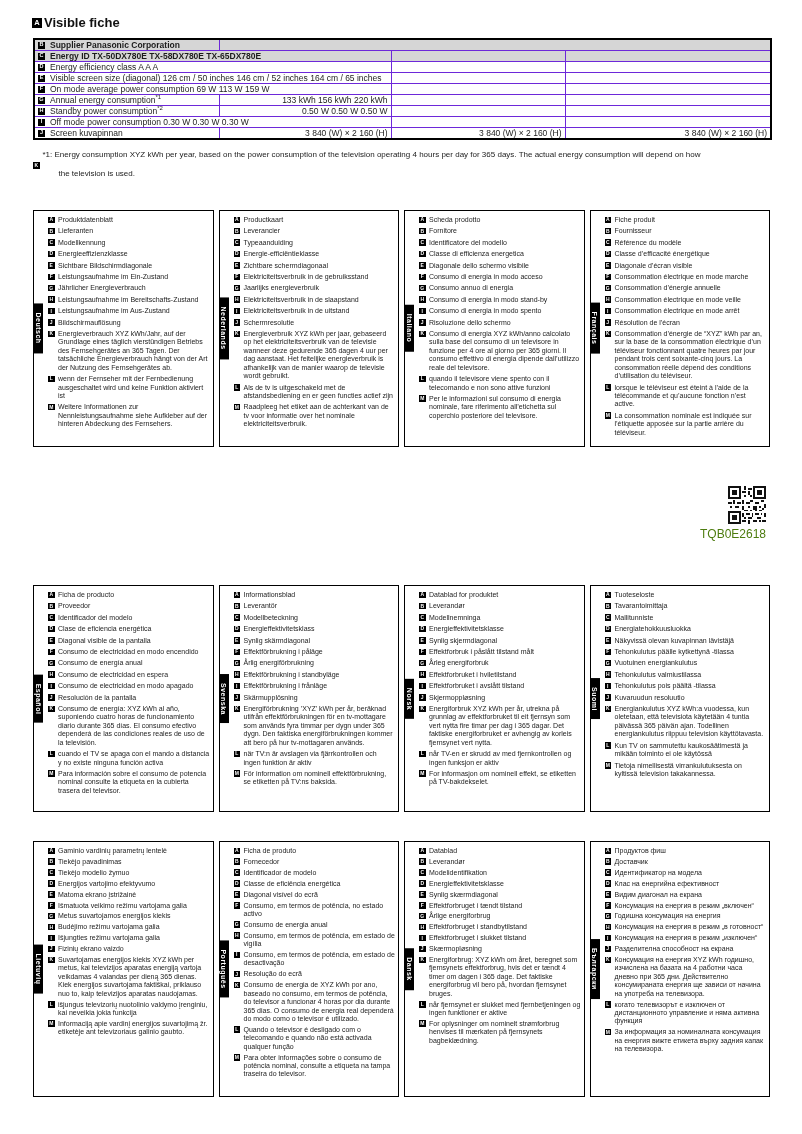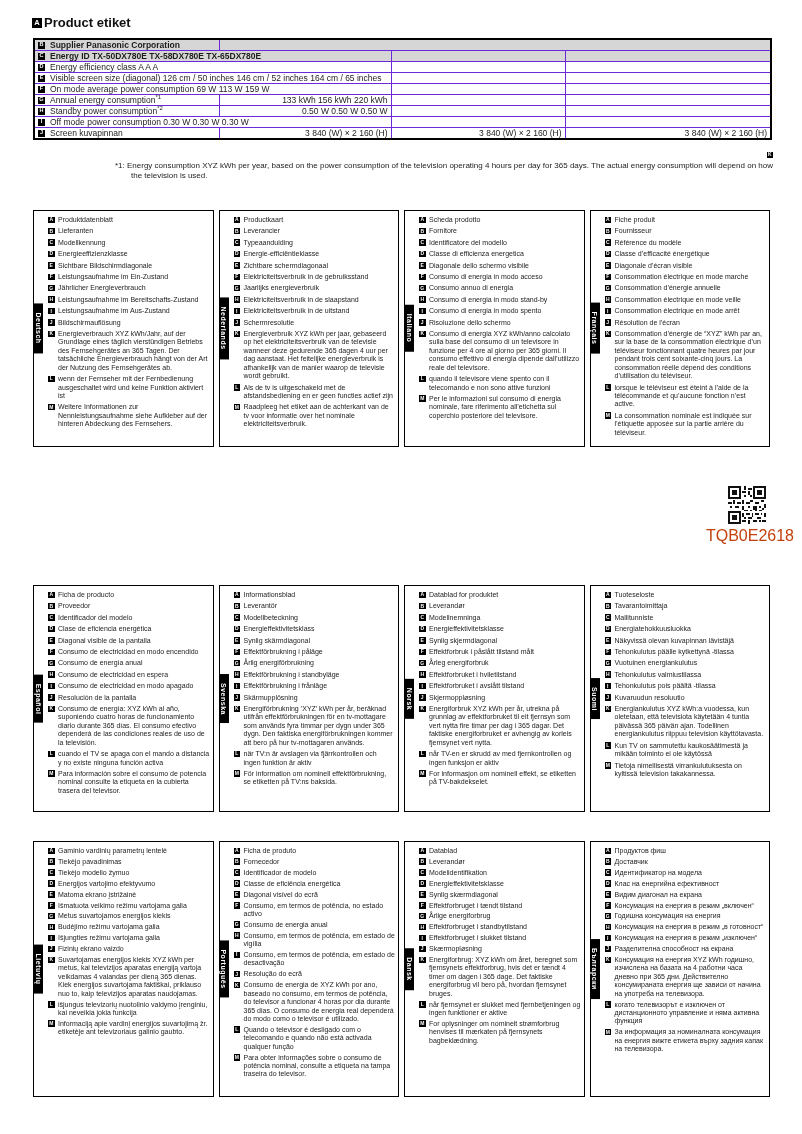--- a/index.html
+++ b/index.html
@@ -22,23 +22,23 @@
             overflow:hidden;white-space:nowrap;}
   .fiche td.shaded{background:#d6d6d6;}
   .fiche td.center{text-align:right;}
   .fiche .cellflex{display:flex;align-items:center;gap:5px;}
   .fiche .badge{width:7px;height:7px;font-size:5.5px;}
   .fiche .b{font-weight:bold;}
   .fiche sup{font-size:6px;vertical-align:super;line-height:0;}
 
   
   .notes{position:absolute;top:150px;left:33px;width:740px;font-size:8px;line-height:10px;color:#1c1c1c;}
-  .note{display:flex;align-items:flex-end;gap:3px;margin-bottom:2px;flex-direction:column;}
+  .note{display:flex;align-items:center;gap:3px;margin-bottom:2px;}
   .note .badge{width:6.5px;height:6.5px;font-size:5px;margin-top:1.5px;}
-  .note .cont{margin-left:16px;}
+  .note .cont{margin-left:16px;margin-top:9px;}
 
   
   .lang-row{position:absolute;left:33px;width:737px;display:grid;
             grid-template-columns:repeat(4,1fr);column-gap:5px;align-items:stretch;}
   #lrow1{top:210px;} #lrow2{top:585px;} #lrow3{top:841px;}
   .block{position:relative;border:1px solid #000;box-sizing:border-box;
          padding:5px 3px 6px 14px;background:#fff;}
   #lrow1 .block{min-height:229px;} #lrow2 .block{min-height:227px;} #lrow3 .block{min-height:256px;}
   .tab{position:absolute;left:-1px;top:50%;transform:translateY(-50%);
        background:#000;color:#fff;font-weight:bold;font-size:7px;letter-spacing:0.5px;
@@ -46,31 +46,31 @@
        display:flex;align-items:center;justify-content:center;}
   .li{display:flex;align-items:flex-start;gap:3.5px;font-size:7px;line-height:8.4px;}
   #lrow1 .li,#lrow2 .li{margin-bottom:3px;}
   #lrow3 .li{margin-bottom:2.5px;}
   .li .badge{width:6.5px;height:6.5px;font-size:5px;margin-top:0.5px;}
   .li .t{flex:1;}
 
   
   .qr{position:absolute;top:486px;left:728px;width:38px;height:38px;}
   .qr svg{display:block;width:38px;height:38px;}
-  .qr-label{position:absolute;top:527px;left:700px;width:94px;text-align:right;
-            font-size:16px;color:#c2410c;}
+  .qr-label{position:absolute;top:527px;left:700px;width:94px;text-align:left;
+            font-size:12px;color:#4d7c0f;}
 </style>
 </head>
 <body>
 
 <div class="page">
 
   <div class="title">
     <span class="badge">A</span>
-    <span>Product etiket</span>
+    <span>Visible fiche</span>
   </div>
 
   <table class="fiche">
     <colgroup>
       <col style="width:185px">
         <col style="width:172px">
         <col style="width:174px">
         <col style="width:206px">
     </colgroup>
     <tbody id="fiche-body">

